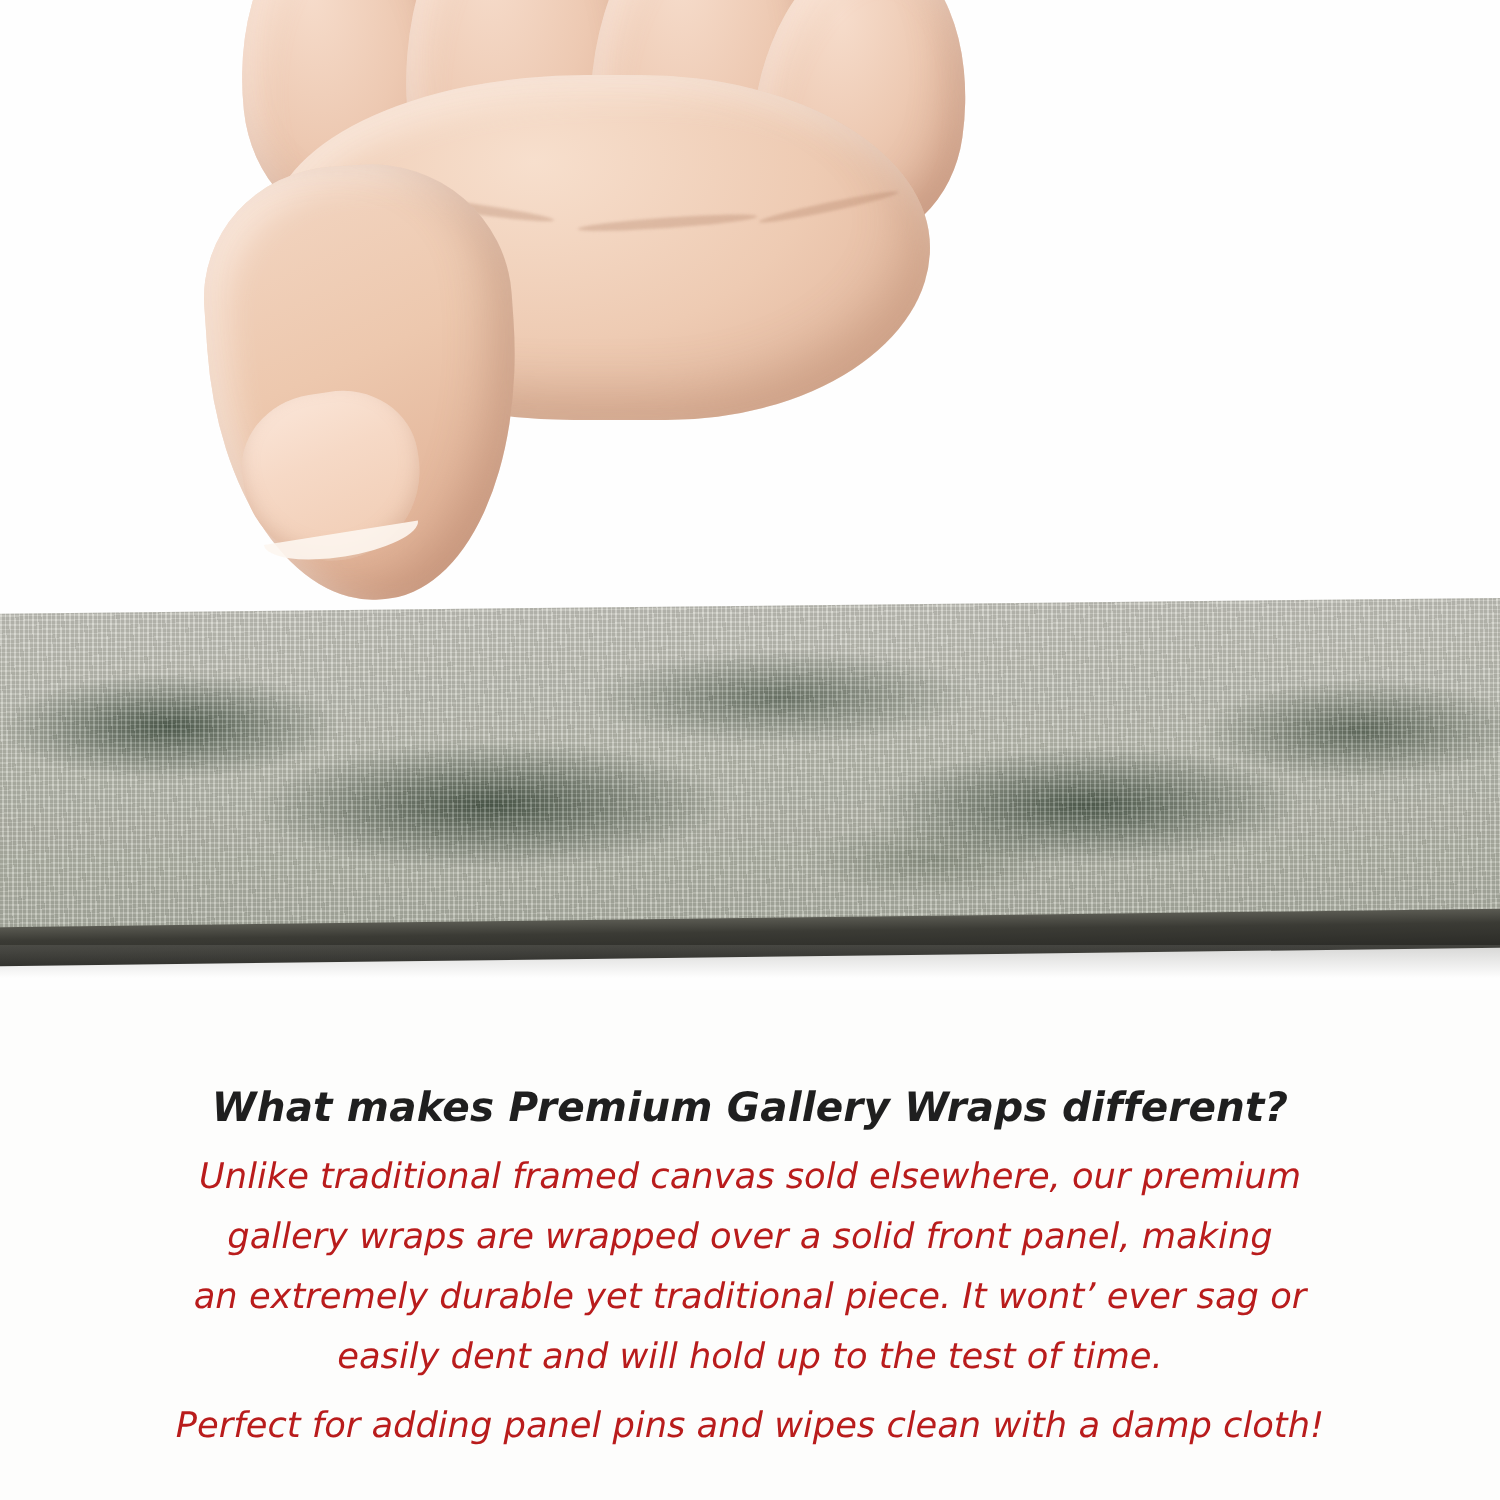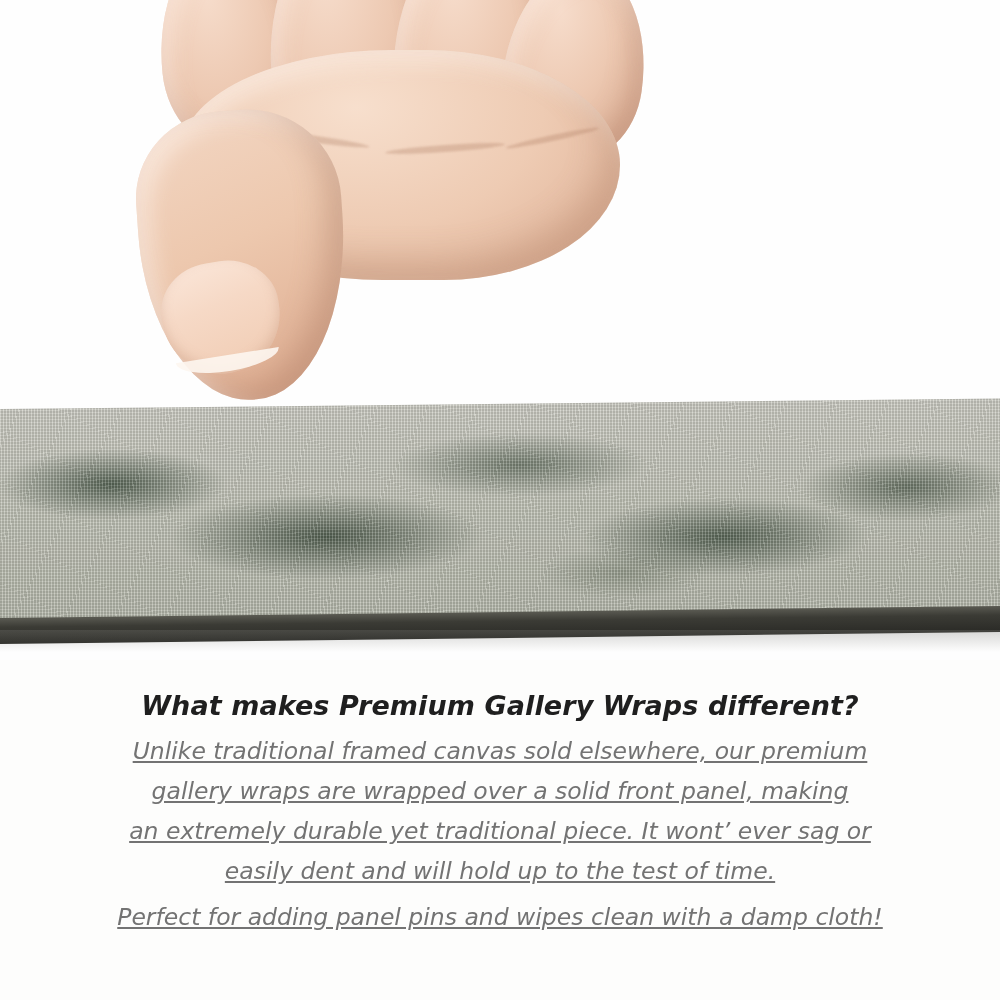--- a/index.html
+++ b/index.html
@@ -175,41 +175,40 @@
     top: 630px;
     width: 1000px;
     height: 22px;
     background: linear-gradient(180deg, rgba(120,120,115,0.30) 0%, rgba(255,255,255,0) 100%);
   }
 
   
   .caption {
     position: absolute;
     left: 0;
-    top: 690px;
+    top: 723px;
     width: 1000px;
     text-align: center;
     color: #2b2b2b;
     font-family: "DejaVu Sans", sans-serif;
     font-style: italic;
   }
   .caption-title {
     font-size: 27px;
     font-weight: 600;
     letter-spacing: 0.1px;
     margin: 0 0 10px 0;
     color: #1f1f1f;
   }
   .caption-body {
     font-size: 23.5px;
     line-height: 40px;
-    color: #737373;
+    color: #b91c1c;
     margin: 0;
     padding: 0 80px;
-    text-decoration: underline;
   }
   .caption-line { display: block; }
   .caption-last {
     display: block;
     margin-top: 6px;
   }
 </style>
 </head>
 <body>
 

